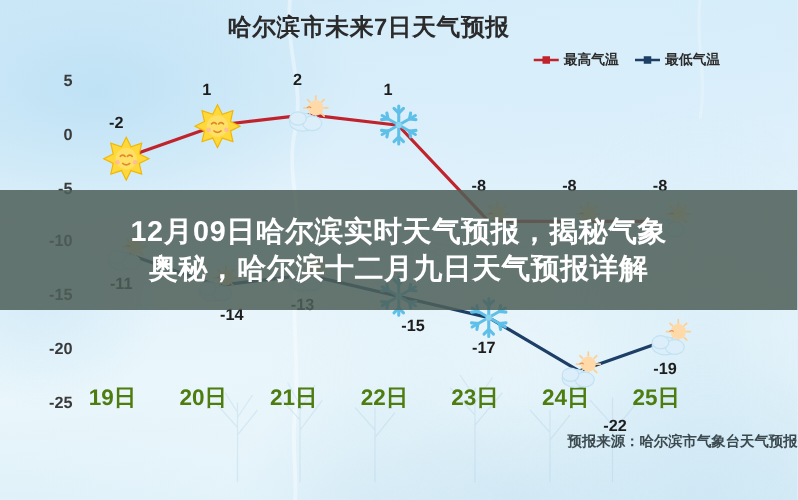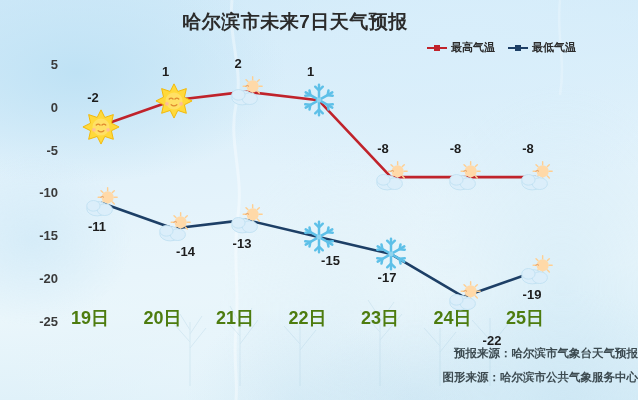--- a/index.html
+++ b/index.html
@@ -314,17 +314,20 @@
           </g>
           <g fill="#dbeefa" stroke="#c2e2f2" stroke-width="1">
             <ellipse cx="16" cy="26" rx="11" ry="7.6"></ellipse>
             <ellipse cx="24" cy="27" rx="8" ry="6.2"></ellipse>
             <ellipse cx="12" cy="23" rx="7" ry="5.6"></ellipse>
           </g>
         </svg></div>
       <div class="dlabel" style="left: 512px; top: 287.2px;">-19</div>
     </div>
 
+  <div class="banner">
+    <div class="banner-line">12月09日哈尔滨实时天气预报，揭秘气象</div>
+    <div class="banner-line">奥秘，哈尔滨十二月九日天气预报详解</div>
+  </div>
 
   <div class="foot foot1">预报来源：哈尔滨市气象台天气预报</div>
-  <div class="foot foot2">图形来源：哈尔滨市公共气象服务中心</div>
 
 </div>
 
 </body></html>

